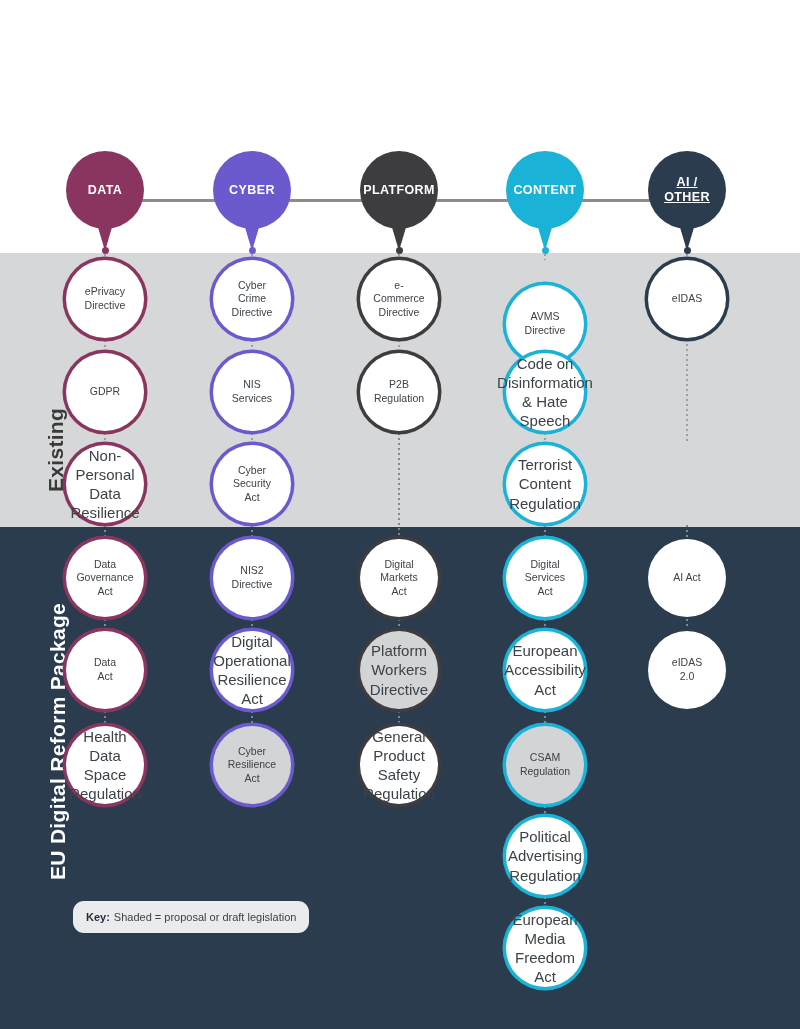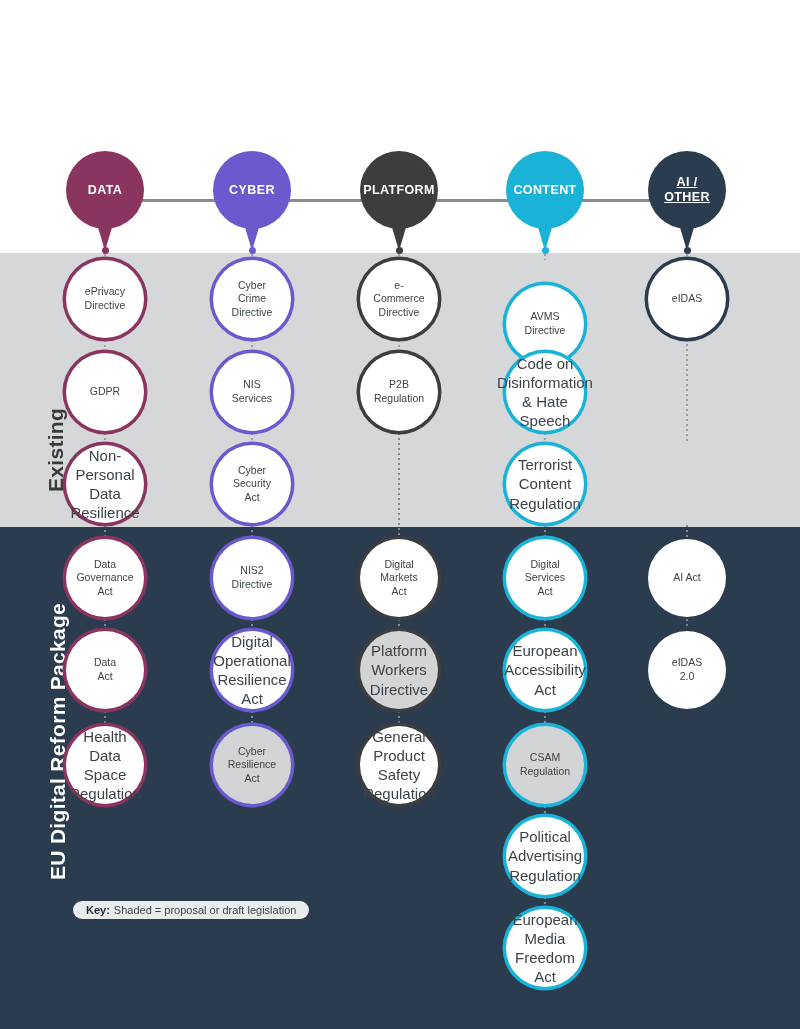--- a/index.html
+++ b/index.html
@@ -131,21 +131,21 @@
     z-index: 1;
   }
   .dotline.light {
     background-image: linear-gradient(to bottom, #7D8894 0 2px, transparent 2px 5px);
   }
 
   
   #key-pill {
     position: absolute;
     left: 73px; top: 901px;
-    height: 18px;
+    height: 32px;
     padding: 0 13px;
     border-radius: 11px;
     background: #E9EBEC;
     display: flex; align-items: center;
     font-size: 11px;
     color: #3C4348;
     white-space: nowrap;
   }
   #key-pill b { margin-right: 4px; color: #22303D; }
 </style>

